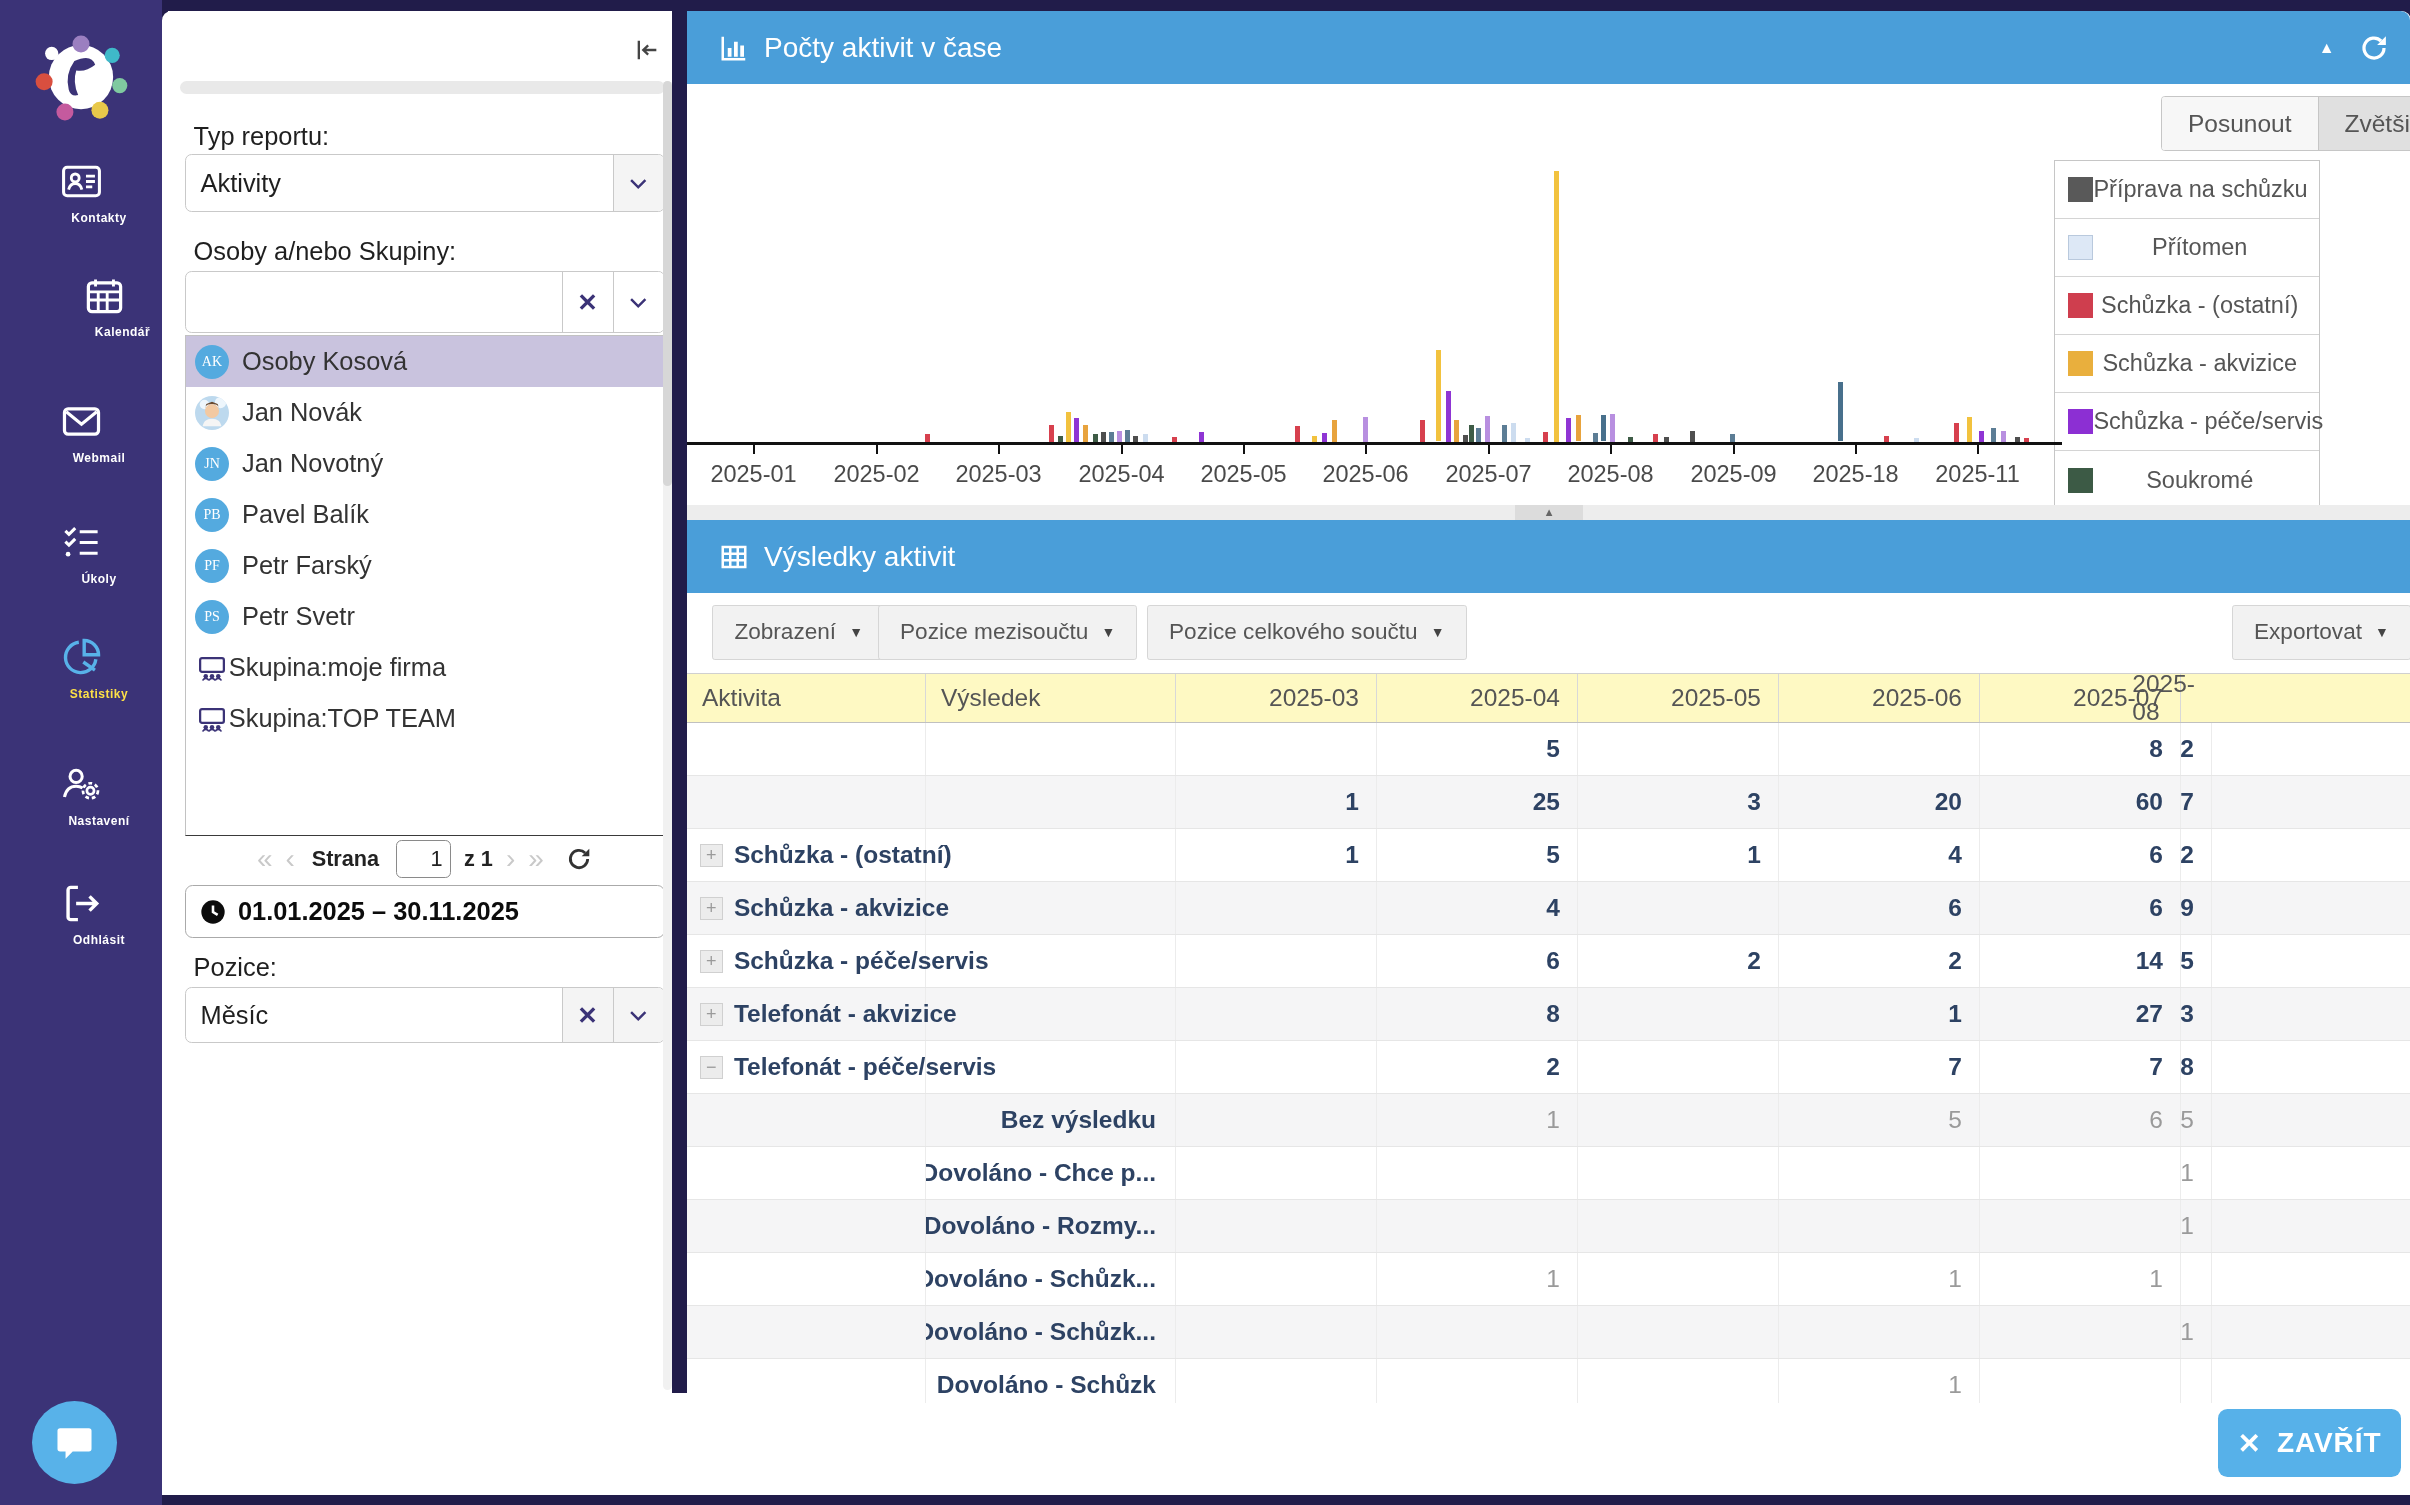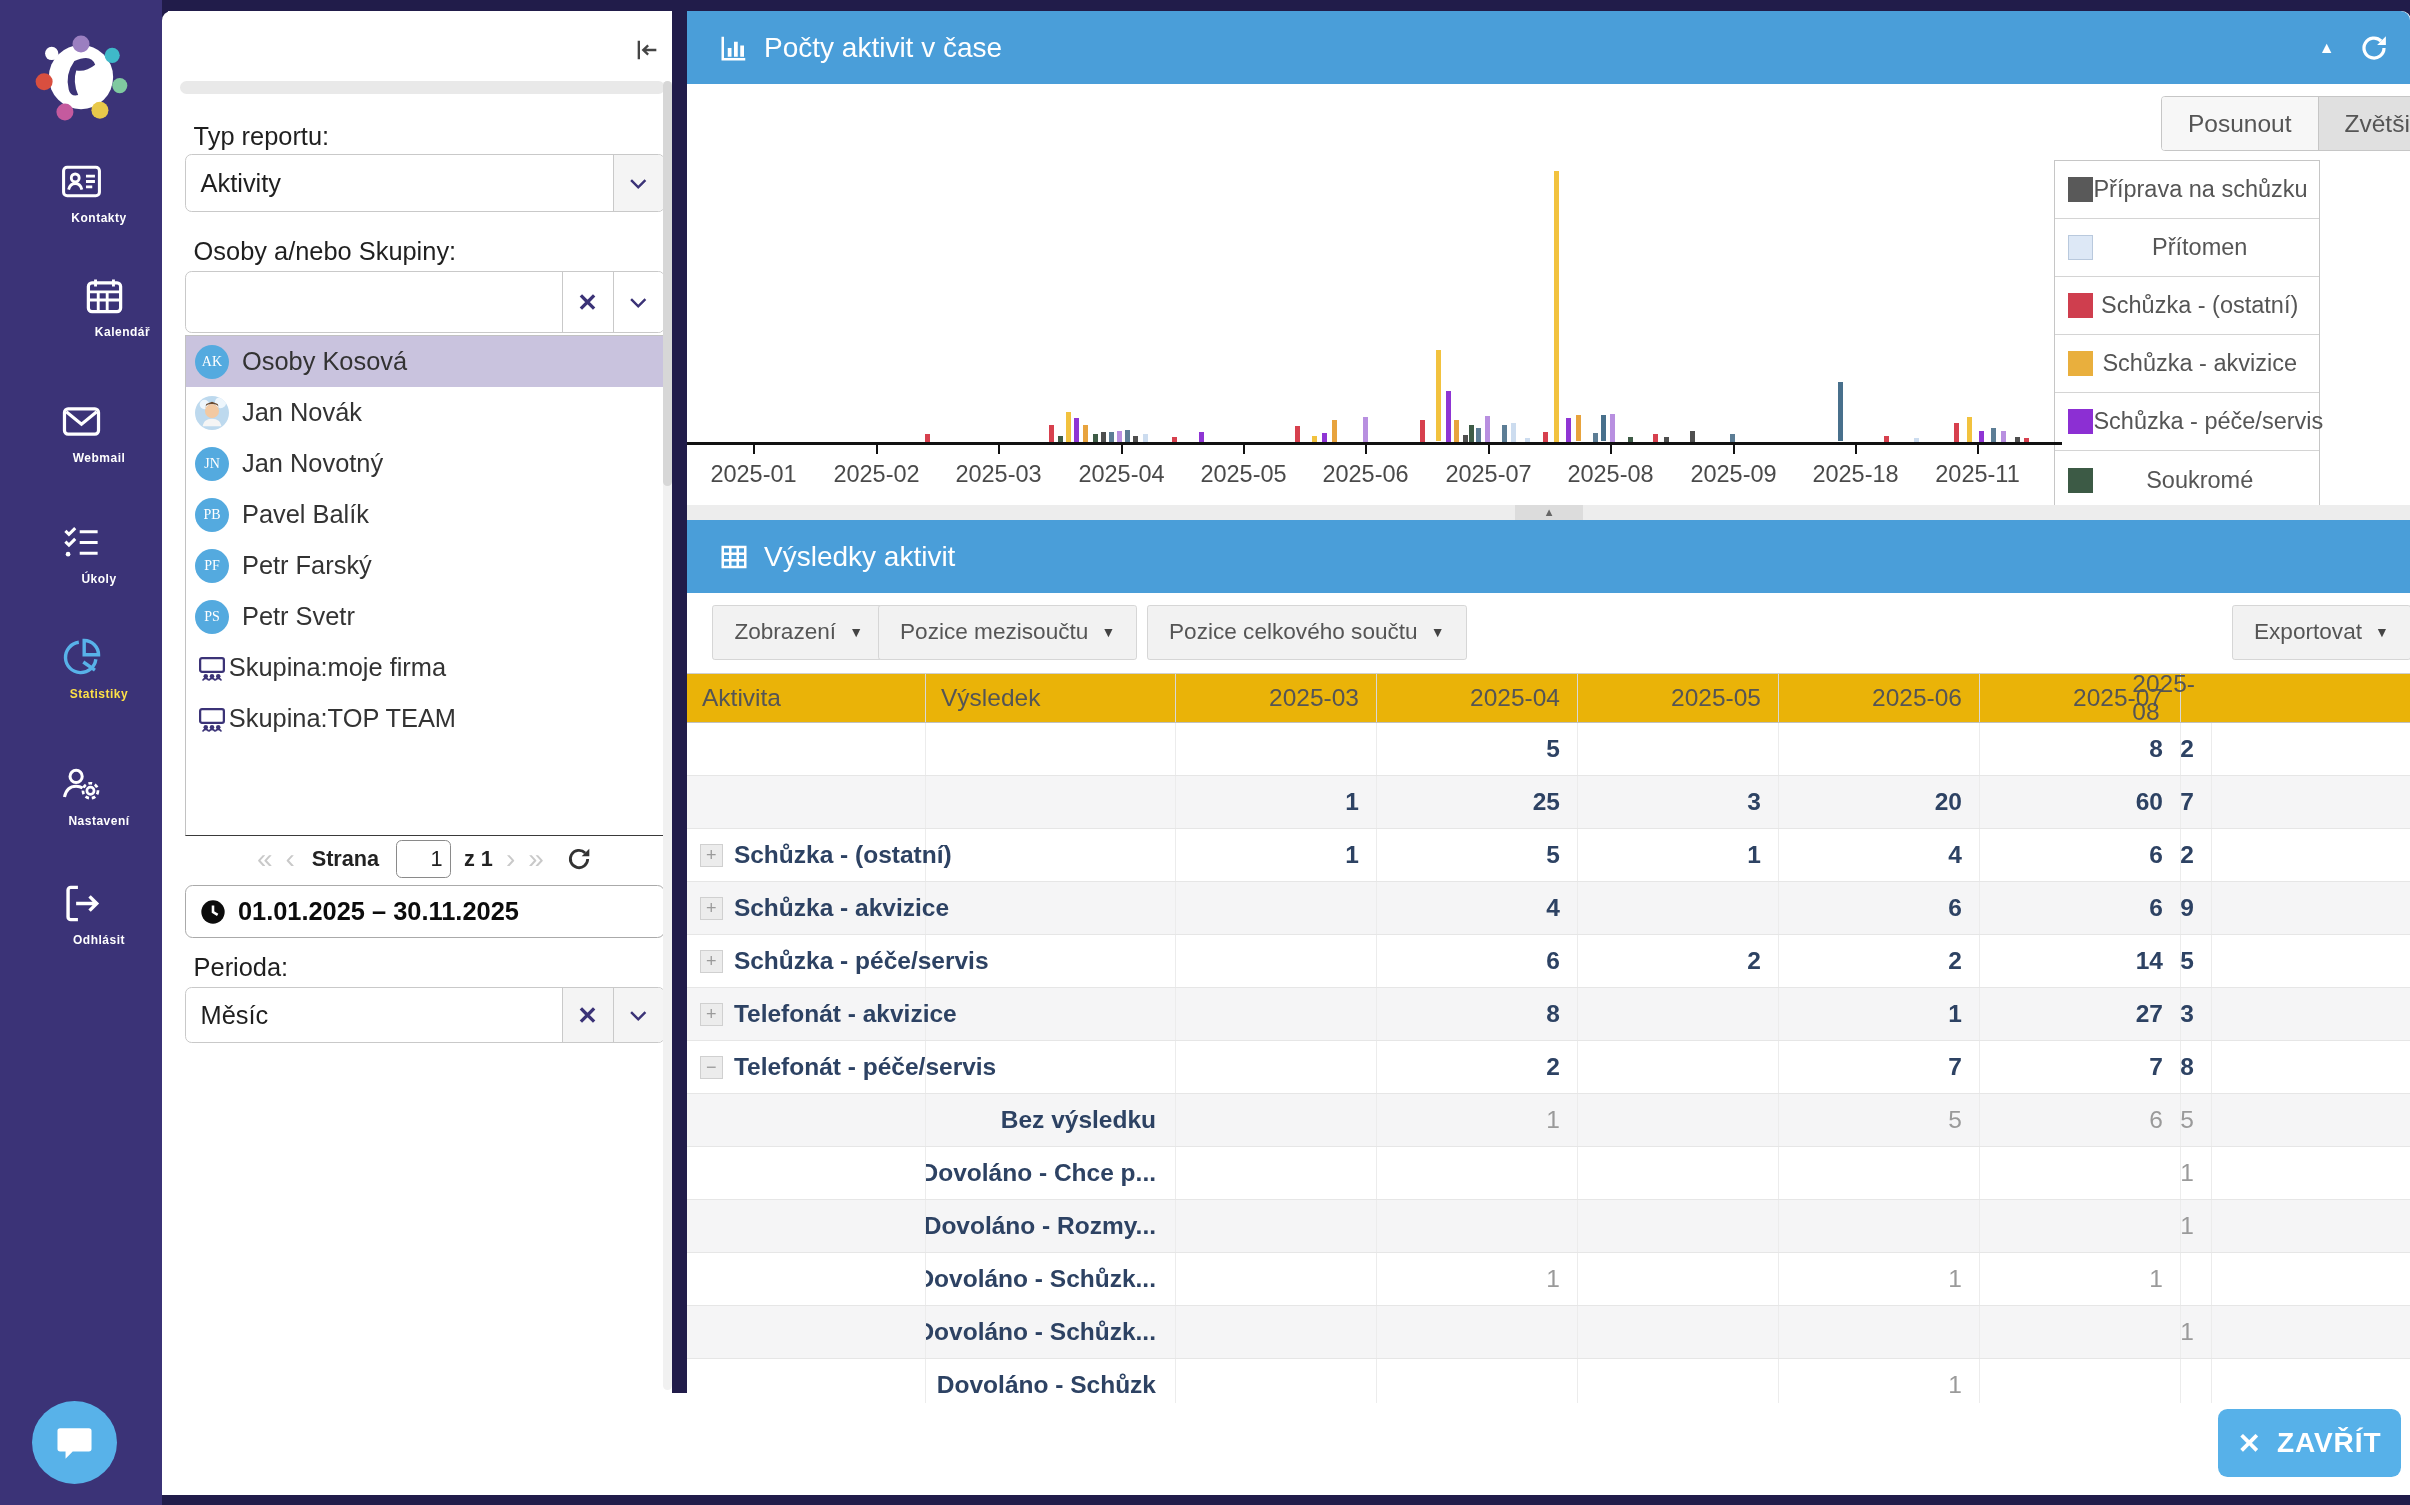--- a/index.html
+++ b/index.html
@@ -78,21 +78,21 @@
   .tick { position:absolute; top:434px; width:1.9px; height:8.5px; background:#111; }
   .tick-lbl { position:absolute; top:450px; width:113px; margin-left:-56px; text-align:center; font-size:23.5px; color:#4a4a4a; }
 
   #collapse-strip { position:absolute; left:525px; top:494px; width:1723px; height:15px; background:#ededed; }
   #collapse-strip .grab { position:absolute; left:828px; top:0; width:68px; height:15px; background:#dcdcdc; border:none; font-size:11.3px; color:#666; cursor:pointer; line-height:13px; }
 
   #toolbar { position:absolute; left:525px; top:583px; width:1723px; height:79px; background:#fff; }
   .tb-btn { position:absolute; top:10.4px; height:55px; background:#f2f2f2; border:0.9px solid #d6d6d6; border-radius:2.8px; font-size:22.6px; color:#555; cursor:pointer; font-family:inherit; padding:0 21px; display:flex; align-items:center; gap:13px; }
   .tb-btn .car { font-size:14px; color:#444; }
 
-  #grid-head { position:absolute; left:525px; top:662px; width:1723px; height:50px; display:flex; border-top:0.9px solid #d0d0d0; border-bottom:1.9px solid #c0c0c0; background:#eab308; }
+  #grid-head { position:absolute; left:525px; top:662px; width:1723px; height:50px; display:flex; border-top:0.9px solid #d0d0d0; border-bottom:1.9px solid #c0c0c0; background:#fef9c3; }
   .hc { border-right:0.9px solid #d8d8d8; font-size:24.5px; color:#555; display:flex; align-items:center; }
   .hc.l { justify-content:flex-start; padding-left:15px; }
   .hc.r { justify-content:flex-end; padding-right:17px; }
   #grid-body { position:absolute; left:525px; top:712px; width:1723px; height:680px; overflow:hidden; }
   .grow { height:53px; display:flex; border-bottom:0.9px solid #e6e6e6; background:#fff; }
   .grow.odd { background:#f5f5f6; }
   .gc { border-right:0.9px solid #ececec; font-size:24.5px; display:flex; align-items:center; overflow:hidden; }
   .gc.val { justify-content:flex-end; padding-right:17px; font-weight:bold; color:#2d4263; }
   .grow.leaf .gc.val { font-weight:normal; color:#9a9a9a; }
   .gc.act { padding-left:13px; white-space:nowrap; font-weight:bold; color:#2d4263; overflow:visible; }
@@ -317,21 +317,21 @@
       </div>
 
       <button id="date-range">
         <svg width="28" height="28" viewBox="0 0 24 24">
           <circle cx="12" cy="12" r="10" fill="#0c0c0c"></circle>
           <path d="M12 6.5V12l4 2.4" fill="none" stroke="#fff" stroke-width="2.2"></path>
         </svg>
         <span>01.01.2025 – 30.11.2025</span>
       </button>
 
-      <label class="f-label" style="top:942px">Perioda:</label>
+      <label class="f-label" style="top:942px">Pozice:</label>
       <div class="selectbox" style="top:976px; height:56px">
         <span class="val">Měsíc</span>
         <span class="sel-seg">
             <span class="clear-x">✕</span>
           </span>
         <span class="sel-seg">
           <svg width="24.5" height="24.5" viewBox="0 0 24 24">
               <polyline points="5 9 12 16 19 9" fill="none" stroke="#3b3377" stroke-width="2.4"></polyline>
             </svg>
         </span>

